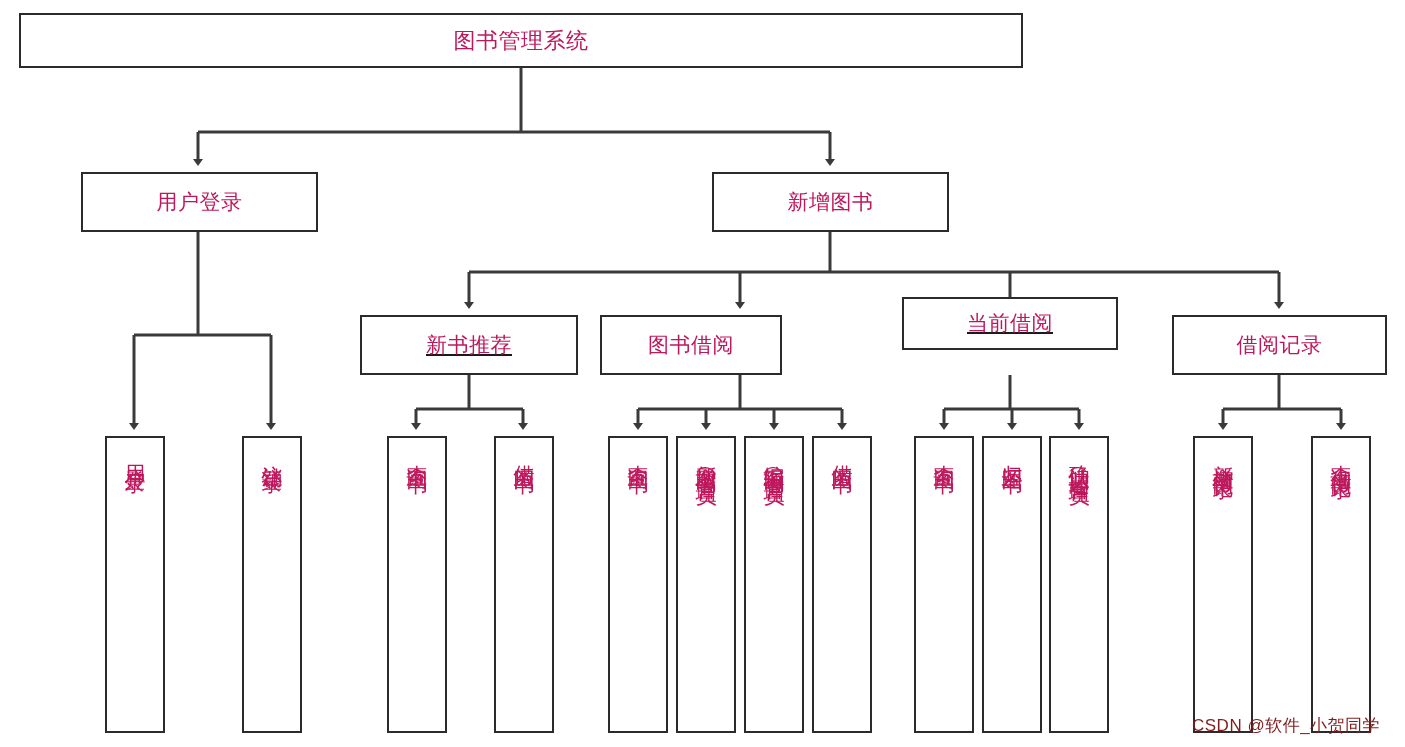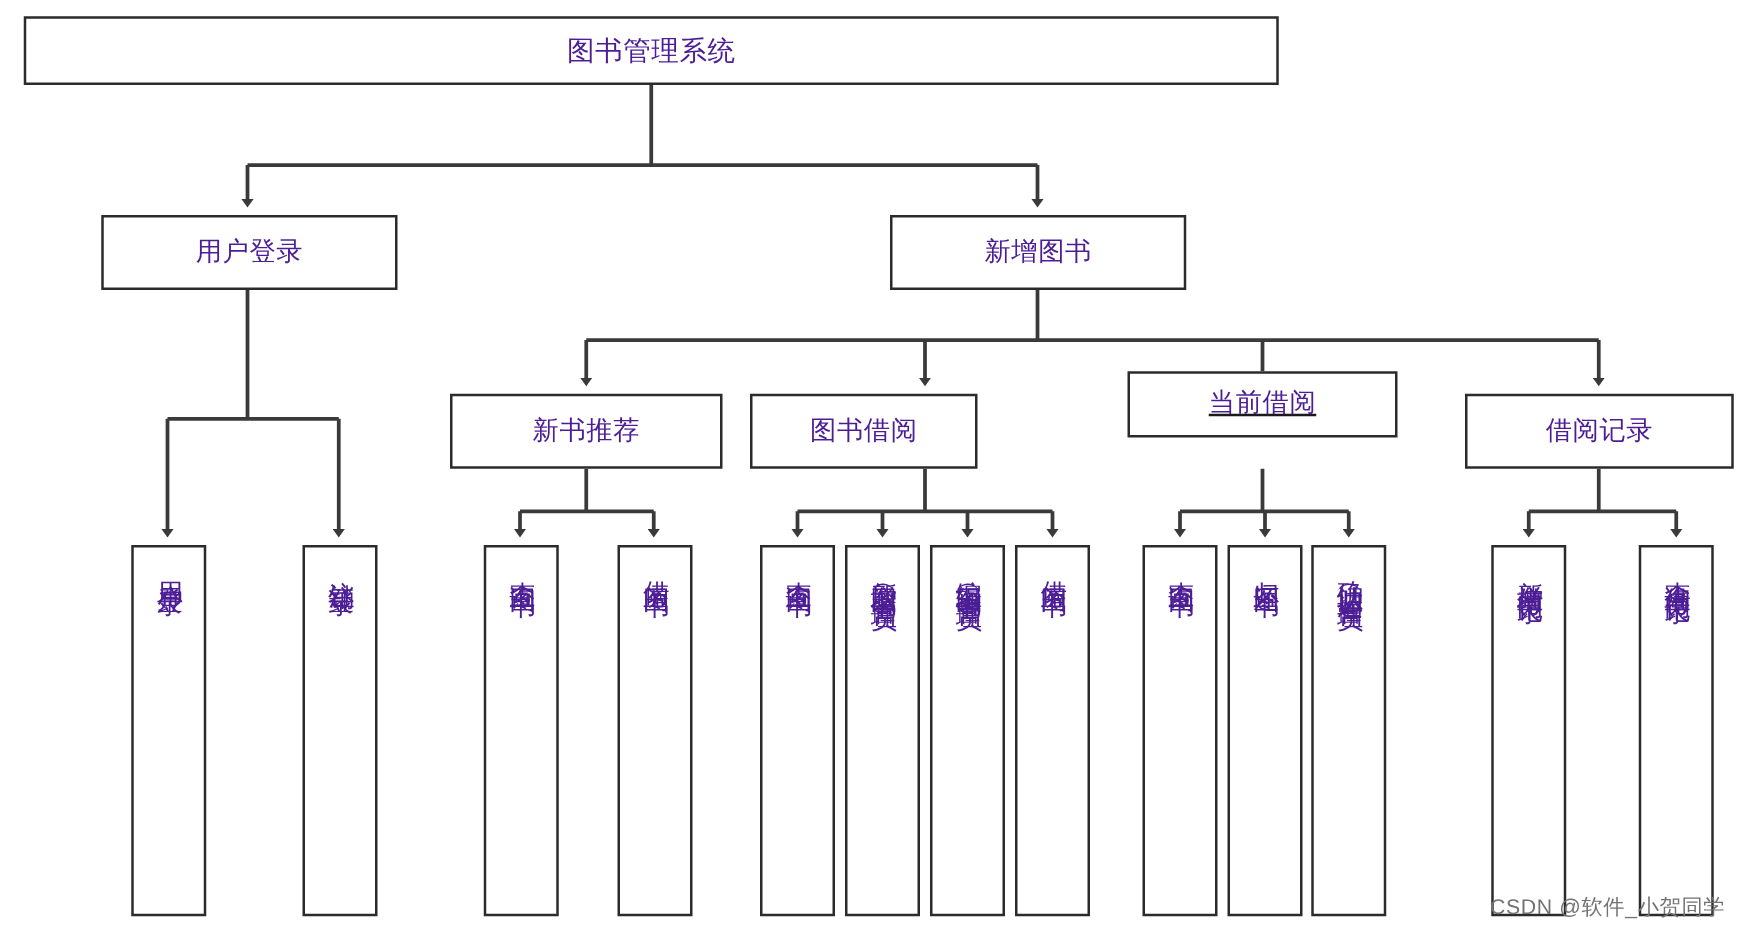--- a/index.html
+++ b/index.html
@@ -36,21 +36,21 @@
     align-items: center;
     justify-content: center;
     text-align: center;
     z-index: 2;
   }
   .node-label {
     display: block;
     line-height: 1.18;
     letter-spacing: 0.5px;
     white-space: nowrap;
-    color: #4c1d95;
+    color: #be185d;
   }
   
   .node.horiz .node-label {
     font-size: 21px;
   }
   .node.root .node-label {
     font-size: 22px;
   }
   
   .node.vert {
@@ -62,21 +62,21 @@
     text-orientation: upright;
     font-size: 21px;
     line-height: 1.05;
     letter-spacing: 3px;
     white-space: nowrap;
   }
   .watermark {
     position: absolute;
     z-index: 5;
     font-size: 17px;
-    color: #737373;
+    color: #7f1d1d;
     letter-spacing: 0.5px;
     white-space: nowrap;
     user-select: none;
   }
 </style>
 </head>
 <body>
 
 <div id="diagram-root">
 
@@ -134,21 +134,21 @@
     <span class="node-label">图书管理系统</span>
   </div>
 
   <div class="node horiz" style="left:81px; top:172px; width:237px; height:60px;">
     <span class="node-label">用户登录</span>
   </div>
   <div class="node horiz" style="left:712px; top:172px; width:237px; height:60px;">
     <span class="node-label">新增图书</span>
   </div>
 
-  <div class="node horiz" style="left:360px; top:315px; width:218px; height:60px;">
+  <div class="node horiz" style="left:360px; top:315px; width:218px; height:60px;text-decoration:underline;">
     <span class="node-label">新书推荐</span>
   </div>
   <div class="node horiz" style="left:600px; top:315px; width:182px; height:60px;">
     <span class="node-label">图书借阅</span>
   </div>
   <div class="node horiz" style="left:902px; top:297px; width:216px; height:53px;text-decoration:underline;">
     <span class="node-label">当前借阅</span>
   </div>
   <div class="node horiz" style="left:1172px; top:315px; width:215px; height:60px;justify-content:center;">
     <span class="node-label">借阅记录</span>

